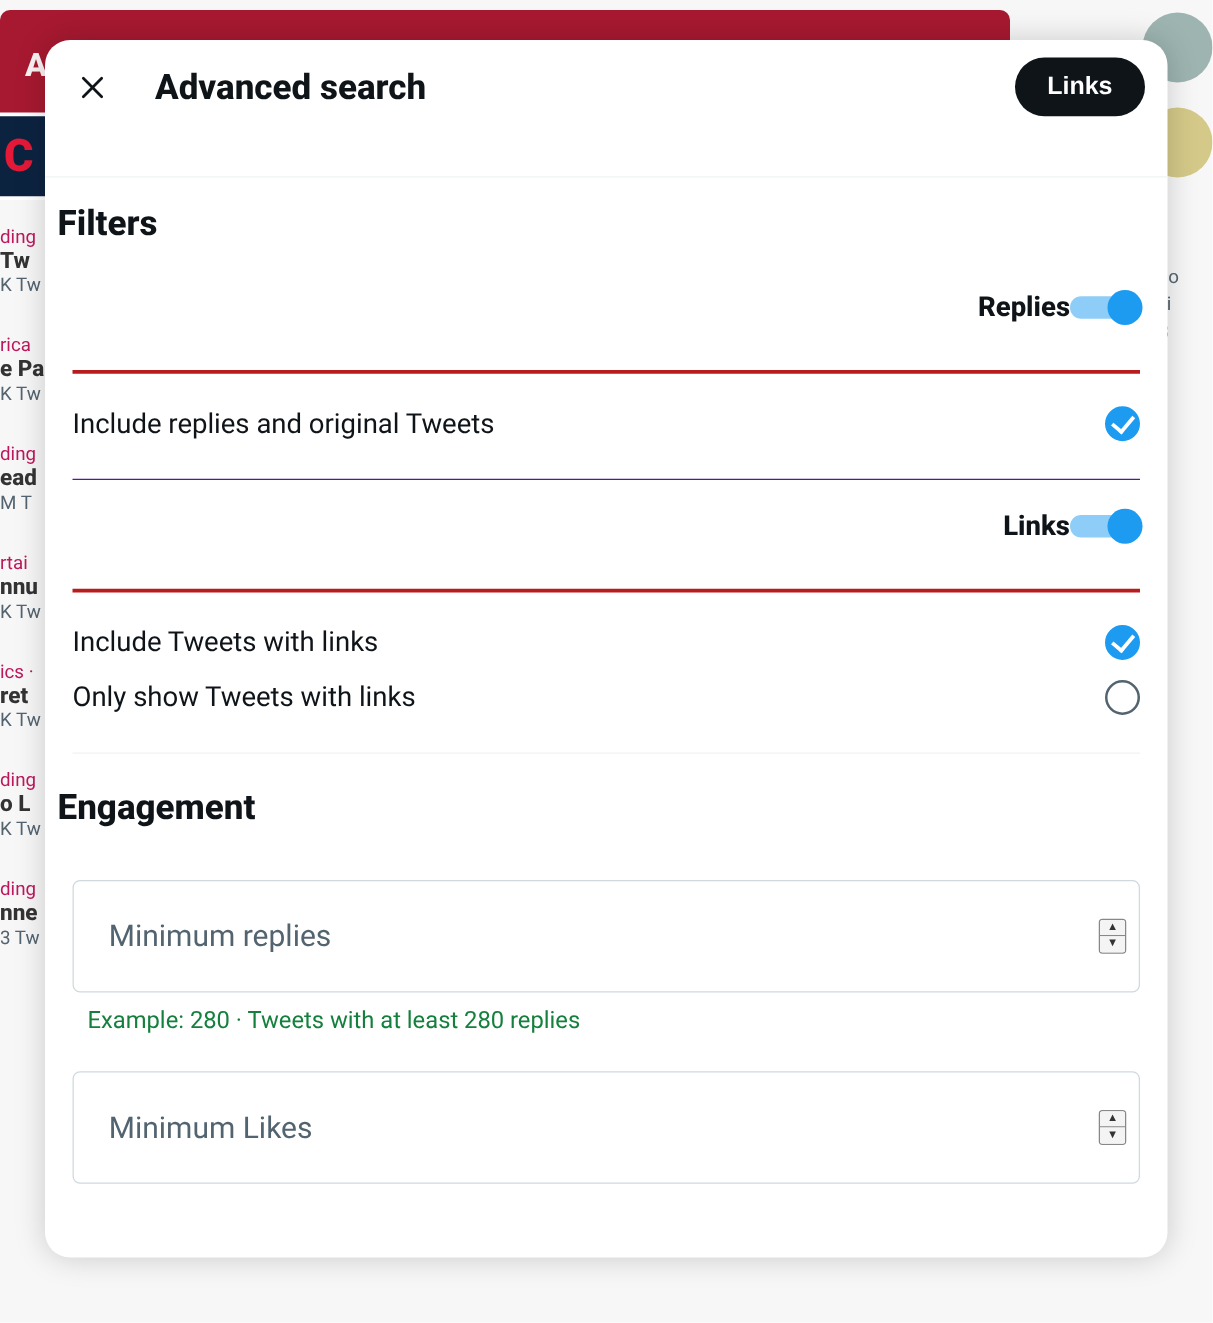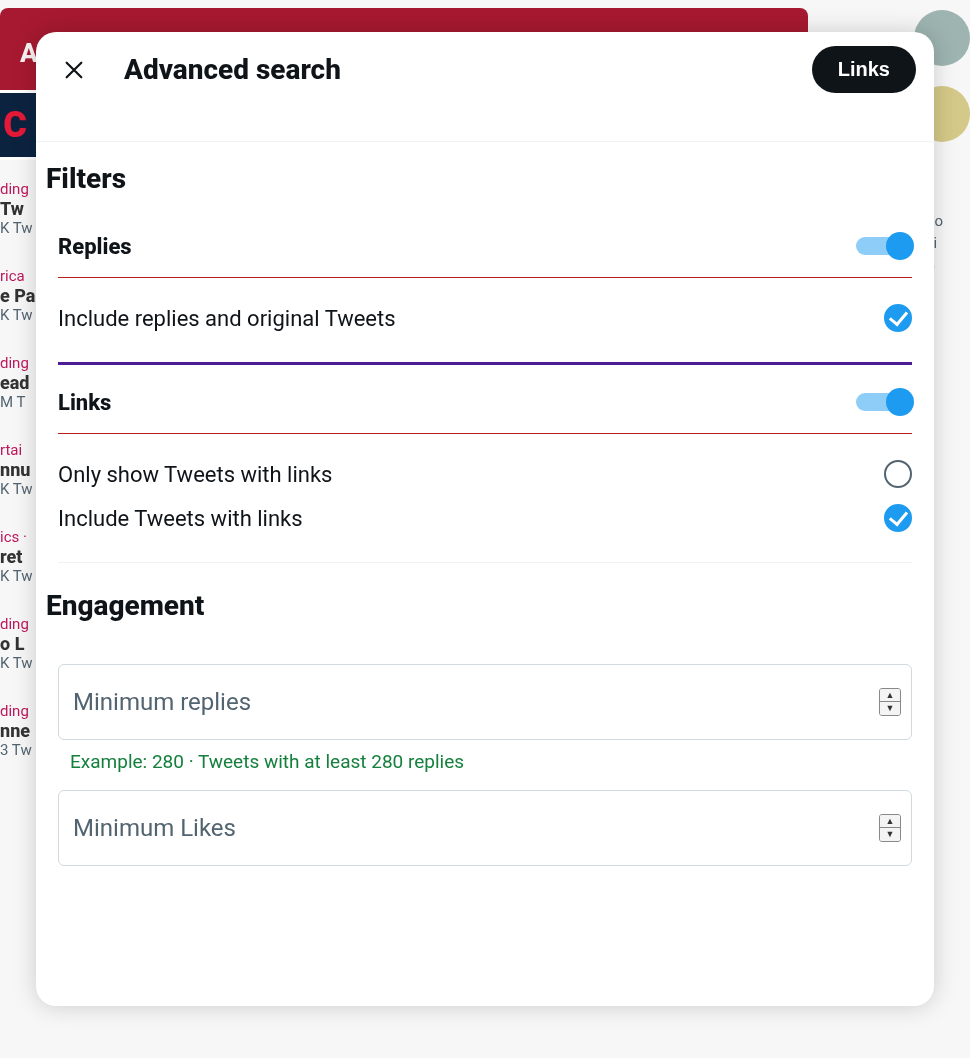--- a/index.html
+++ b/index.html
@@ -126,34 +126,34 @@
     font-weight: 800;
     color: #0f1419;
     padding: 20px 22px 24px 10px;
   }
   .filter-group {
     padding: 0 22px;
   }
   .group-header {
     display: flex;
     align-items: center;
-    justify-content: space-between;
-    padding: 12px 0 16px 0;
-    border-bottom: 1px solid #b91c1c;
+    justify-content: flex-end;
+    padding: 12px 0 35px 0;
+    border-bottom: 3px solid #b91c1c;
   }
   .group-title {
     font-size: 22px;
     font-weight: 800;
     color: #0f1419;
   }
   .group-options {
     padding: 18px 0 22px 0;
   }
   .filter-group:not(:last-of-type) .group-options {
-    border-bottom: 3px solid #4c1d95;
+    border-bottom: 1px solid #4c1d95;
   }
   .option-row {
     display: flex;
     align-items: center;
     justify-content: space-between;
     padding: 8px 0;
   }
   .option-label {
     font-size: 22px;
     color: #0f1419;
@@ -200,24 +200,24 @@
     border-width: 0 3px 3px 0;
     transform: rotate(40deg);
   }
   
   .eng-section { padding: 0 22px; }
   .input-block { margin-top: 18px; }
   .num-input-wrap {
     position: relative;
     border: 1px solid #cfd9de;
     border-radius: 6px;
-    height: 76px;
+    height: 90px;
     display: flex;
     align-items: center;
-    padding: 0 14px;
+    padding: 0 28px;
   }
   .num-input-ph {
     color: #536471;
     font-size: 24px;
   }
   .stepper {
     position: absolute;
     right: 10px;
     top: 50%;
     transform: translateY(-50%);
@@ -337,45 +337,45 @@
       <div class="filter-group">
         <div class="group-header" style="padding-top:22px">
           <div class="group-title">Links</div>
           <div class="toggle">
             <div class="toggle-track"></div>
             <div class="toggle-thumb"></div>
           </div>
         </div>
         <div class="group-options" style="border-bottom:1px solid #eff3f4">
           <div class="option-row">
+            <div class="option-label">Include Tweets with links</div>
+            <div class="radio checked"></div>
+          </div>
+          <div class="option-row">
             <div class="option-label">Only show Tweets with links</div>
             <div class="radio"></div>
-          </div>
-          <div class="option-row">
-            <div class="option-label">Include Tweets with links</div>
-            <div class="radio checked"></div>
           </div>
         </div>
       </div>
 
       <div class="section-heading" style="padding-top:26px">Engagement</div>
 
       <div class="eng-section">
         <div class="input-block">
           <div class="num-input-wrap">
             <div class="num-input-ph">Minimum replies</div>
             <div class="stepper">
               <div class="stepper-btn">▲</div>
               <div class="stepper-btn">▼</div>
             </div>
           </div>
           <div class="example-text">Example: 280 · Tweets with at least 280 replies</div>
         </div>
 
-        <div class="input-block" style="margin-top:17px">
+        <div class="input-block" style="margin-top:30px">
           <div class="num-input-wrap">
             <div class="num-input-ph">Minimum Likes</div>
             <div class="stepper">
               <div class="stepper-btn">▲</div>
               <div class="stepper-btn">▼</div>
             </div>
           </div>
         </div>
       </div>
 

